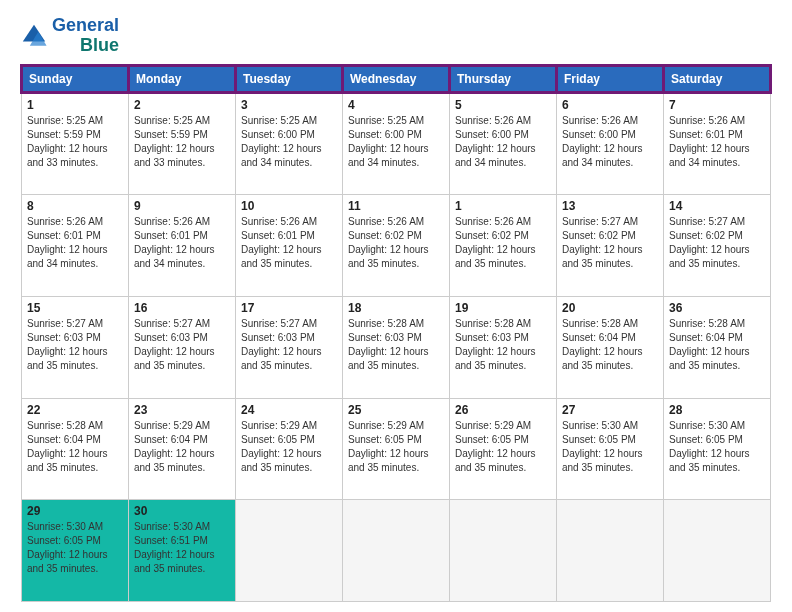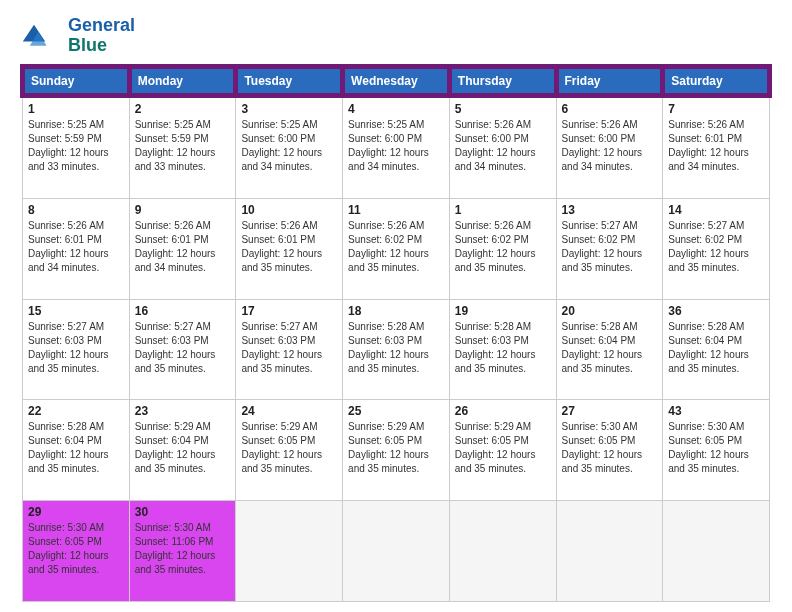--- a/index.html
+++ b/index.html
@@ -19,21 +19,22 @@
     }
     .header {
       display: flex;
       justify-content: space-between;
       align-items: flex-start;
       margin-bottom: 8px;
     }
     .logo {
       display: flex;
       align-items: center;
-      gap: 20px;
+      gap: 4px;
+      text-align: right;
     }
     .logo-text {
       font-size: 18px;
       font-weight: bold;
       color: #333;
       line-height: 1.1;
     }
     .logo-text span {
       color: #1a5fa8;
     }
@@ -60,31 +61,31 @@
       flex: 1;
       font-size: 9.5px;
     }
     .calendar thead tr th {
       background: #2a6bbd;
       color: #fff;
       text-align: left;
       padding: 5px 6px;
       font-size: 12px;
       font-weight: bold;
-      border: 5px solid #701a75;
+      border: 3px solid #701a75;
     }
     .calendar tbody tr td {
       border: 1px solid #ccc;
       vertical-align: top;
       padding: 4px 5px;
       width: calc(100% / 7);
       background: #fff;
     }
     .calendar tbody tr:last-child td {
-      background: #d946ef;
+      background: #14b8a6;
     }
     .day-num {
       font-size: 12px;
       font-weight: bold;
       color: #222;
       display: block;
       margin-bottom: 2px;
     }
     .day-detail {
       color: #333;
@@ -369,21 +370,21 @@
           <td>
         <span class="day-num">27</span>
         <div class="day-detail">
           <span>Sunrise: 5:30 AM</span><br>
           <span>Sunset: 6:05 PM</span><br>
           <span>Daylight: 12 hours</span><br>
           <span>and 35 minutes.</span>
         </div>
       </td>
           <td>
-        <span class="day-num">43</span>
+        <span class="day-num">28</span>
         <div class="day-detail">
           <span>Sunrise: 5:30 AM</span><br>
           <span>Sunset: 6:05 PM</span><br>
           <span>Daylight: 12 hours</span><br>
           <span>and 35 minutes.</span>
         </div>
       </td>
         </tr>
         <tr>
           <td>
@@ -392,21 +393,21 @@
           <span>Sunrise: 5:30 AM</span><br>
           <span>Sunset: 6:05 PM</span><br>
           <span>Daylight: 12 hours</span><br>
           <span>and 35 minutes.</span>
         </div>
       </td>
           <td>
         <span class="day-num">30</span>
         <div class="day-detail">
           <span>Sunrise: 5:30 AM</span><br>
-          <span>Sunset: 11:06 PM</span><br>
+          <span>Sunset: 6:51 PM</span><br>
           <span>Daylight: 12 hours</span><br>
           <span>and 35 minutes.</span>
         </div>
       </td>
           <td class="empty-cell"></td>
           <td class="empty-cell"></td>
           <td class="empty-cell"></td>
           <td class="empty-cell"></td>
           <td class="empty-cell"></td>
         </tr>

